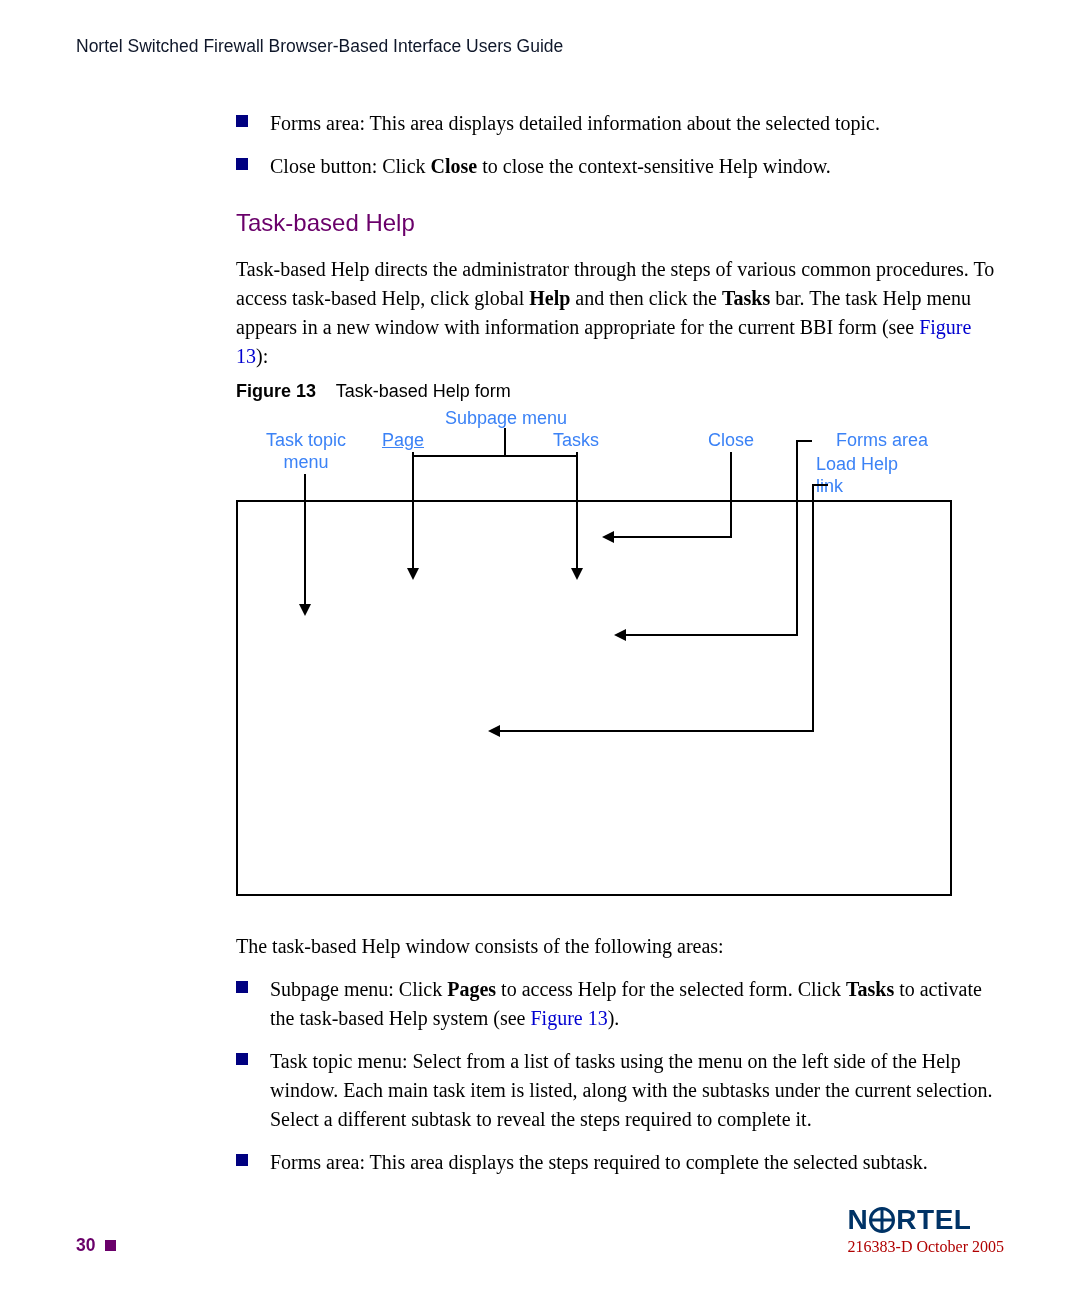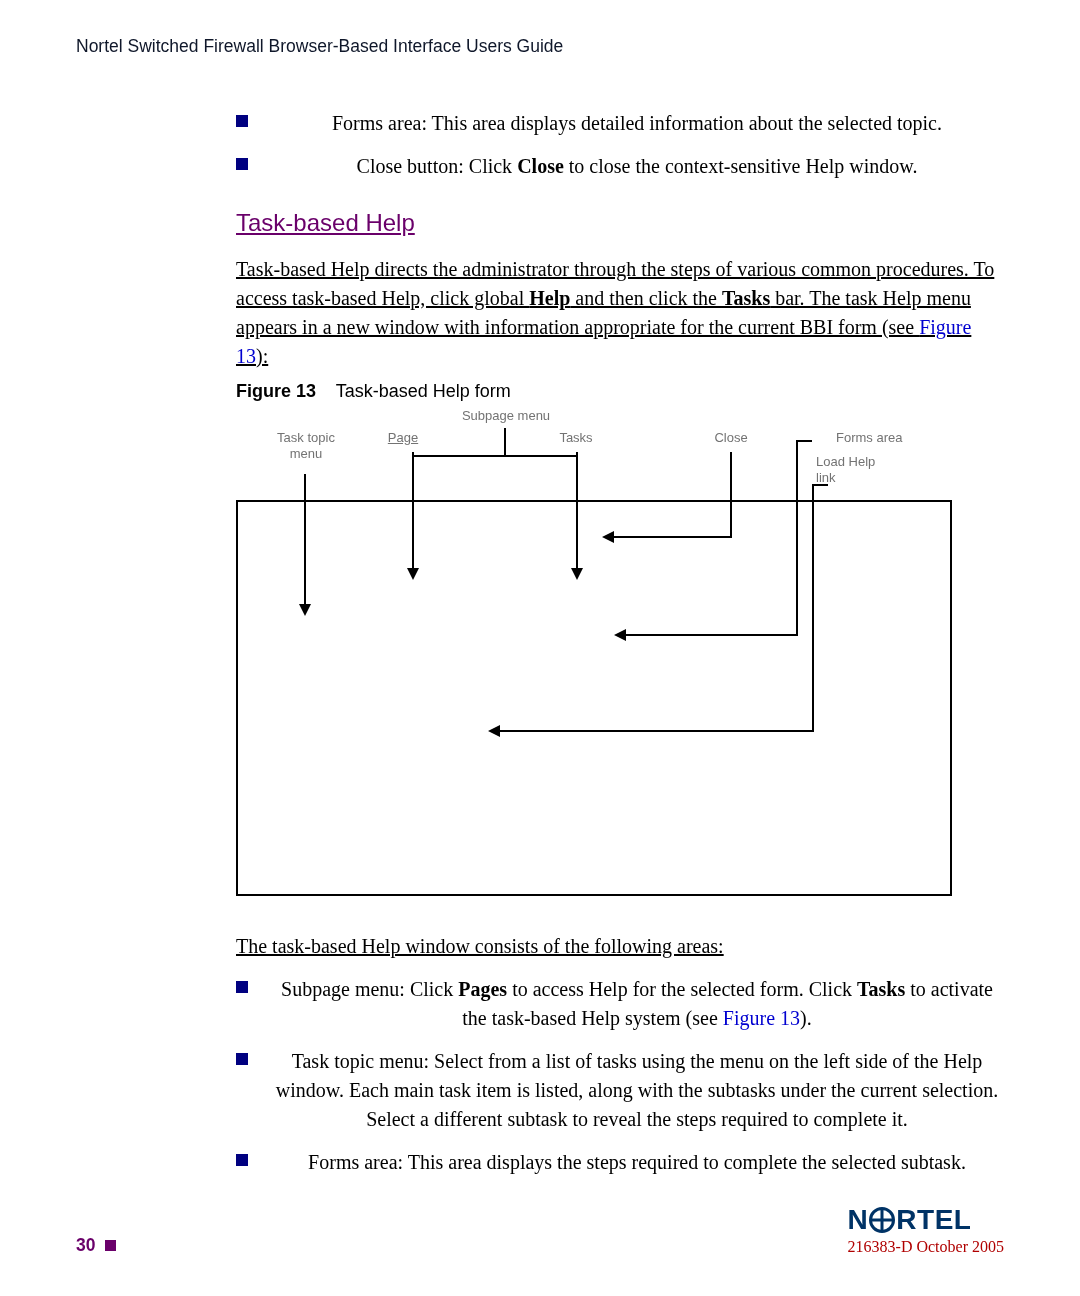--- a/index.html
+++ b/index.html
@@ -15,58 +15,57 @@
   }
   .header-title {
     font-family: Arial, Helvetica, sans-serif;
     font-size: 17.5px;
     color: #0f172a;
   }
   .content {
     margin-left: 160px;
     margin-right: 0;
   }
-  ul.sq { list-style: none; padding: 0; margin: 0; text-align: center; }
+  ul.sq { list-style: none; padding: 0; margin: 0; }
   ul.sq > li { position: relative; padding-left: 34px; margin-bottom: 14px; line-height: 1.45; }
   ul.sq > li::before {
     content: "";
     position: absolute;
     left: 0;
     top: 6px;
     width: 12px;
     height: 12px;
     background: #000080;
   }
   .section-h {
     font-family: Arial, Helvetica, sans-serif;
     font-size: 24px;
     color: #6a006a;
     margin-top: 28px;
     margin-bottom: 18px;
-    text-decoration: underline;
-  }
-  .para { line-height: 1.45; margin-bottom: 10px; text-decoration: underline; }
+  }
+  .para { line-height: 1.45; margin-bottom: 10px; }
   .bold { font-weight: bold; }
   .link { color: #0000d0; }
   .figcap {
     font-family: Arial, Helvetica, sans-serif;
     font-size: 18px;
     margin-top: 10px;
   }
   .figcap .fignum { font-weight: bold; }
 
   
   .figure-wrap {
     position: relative;
     width: 720px;
     height: 500px;
     margin-top: 6px;
     font-family: Arial, Helvetica, sans-serif;
-    font-size: 13px;
-    color: #737373;
+    font-size: 18px;
+    color: #3b82f6;
   }
   .fbox {
     position: absolute;
     border: 2px solid #000;
     background: #fff;
   }
   .flabel { position: absolute; white-space: nowrap; line-height: 1.2; }
   .flabel.center { text-align: center; }
   .line { position: absolute; background: #000; }
   

